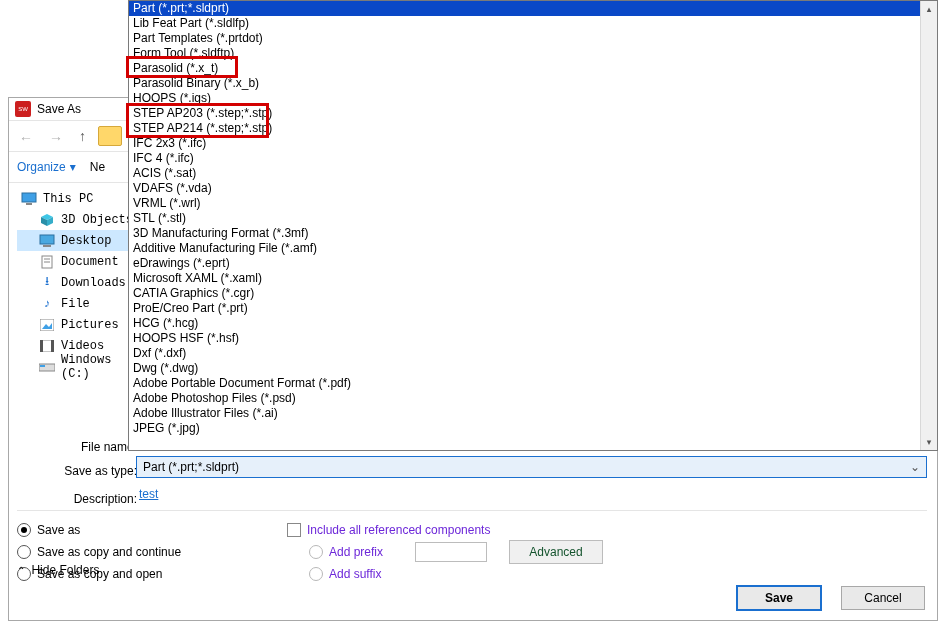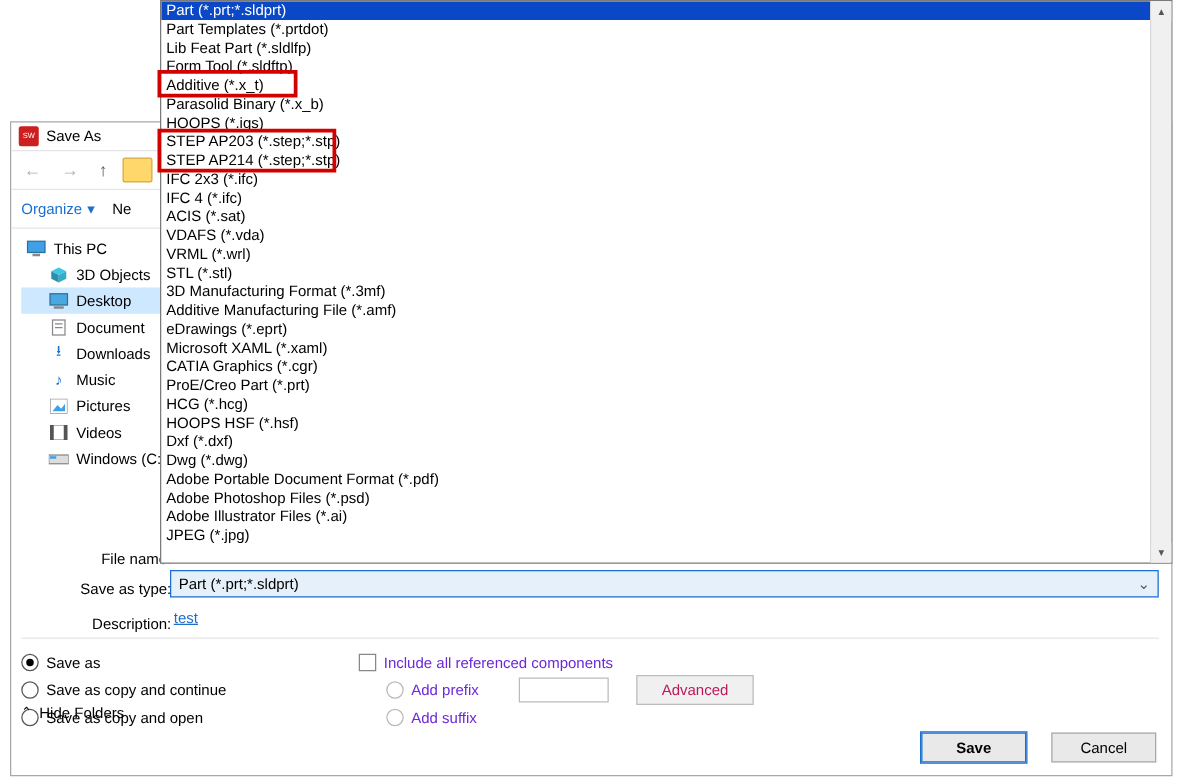--- a/index.html
+++ b/index.html
@@ -75,20 +75,21 @@
     color: #1a6fcf;
     display: flex;
     align-items: flex-end;
     gap: 4px;
   }
   .tree-pane {
     position: absolute;
     left: 8px;
     top: 90px;
     width: 118px;
+    font-family: Liberation Mono, monospace;
   }
   .tree-item {
     display: flex;
     align-items: center;
     height: 21px;
     padding-left: 22px;
     gap: 6px;
   }
   .tree-item.top { padding-left: 4px; font-weight: 500; }
   .tree-item.sel { background: #cde8ff; }
@@ -163,21 +164,21 @@
   .disabled-text { color: #6d28d9; }
   .small-input {
     width: 70px; height: 18px;
     border: 1px solid #bcbcbc;
     display: inline-block;
   }
   .adv-btn {
     width: 92px; height: 22px;
     border: 1px solid #bcbcbc;
     background: #f0f0f0;
-    color: #be185d;
+    color: #14532d;
     display: inline-flex;
     align-items: center;
     justify-content: center;
   }
   .hide-folders {
     position: absolute;
     left: 0;
     bottom: 8px;
     display: flex;
     align-items: center;
@@ -321,21 +322,21 @@
           </svg>
       </span>
       <span>Document</span>
     </div>
     <div class="tree-item">
       <span class="tree-icon" style="color:#1a6fcf">⭳</span>
       <span>Downloads</span>
     </div>
     <div class="tree-item">
       <span class="tree-icon" style="color:#1a6fcf">♪</span>
-      <span>Music</span>
+      <span>File</span>
     </div>
     <div class="tree-item">
       <span class="tree-icon">
         <svg width="14" height="12">
             <rect x="0" y="0" width="14" height="12" fill="#fff" stroke="#888"></rect>
             <polygon points="2,10 6,5 9,8 12,4 12,10" fill="#3fa0e6"></polygon>
           </svg>
       </span>
       <span>Pictures</span>
     </div>
@@ -423,24 +424,24 @@
     <span>Save</span>
   </div>
   <div class="btn cancel">
     <span>Cancel</span>
   </div>
 </div>
 
 <div class="dropdown">
   <div class="list" id="dd-list">
       <div class="item sel">Part (*.prt;*.sldprt)</div>
+      <div class="item">Lib Feat Part (*.sldlfp)</div>
       <div class="item">Part Templates (*.prtdot)</div>
-      <div class="item">Lib Feat Part (*.sldlfp)</div>
       <div class="item">Form Tool (*.sldftp)</div>
-      <div class="item">Additive (*.x_t)</div>
+      <div class="item">Parasolid (*.x_t)</div>
       <div class="item">Parasolid Binary (*.x_b)</div>
       <div class="item">HOOPS (*.igs)</div>
       <div class="item">STEP AP203 (*.step;*.stp)</div>
       <div class="item">STEP AP214 (*.step;*.stp)</div>
       <div class="item">IFC 2x3 (*.ifc)</div>
       <div class="item">IFC 4 (*.ifc)</div>
       <div class="item">ACIS (*.sat)</div>
       <div class="item">VDAFS (*.vda)</div>
       <div class="item">VRML (*.wrl)</div>
       <div class="item">STL (*.stl)</div>

